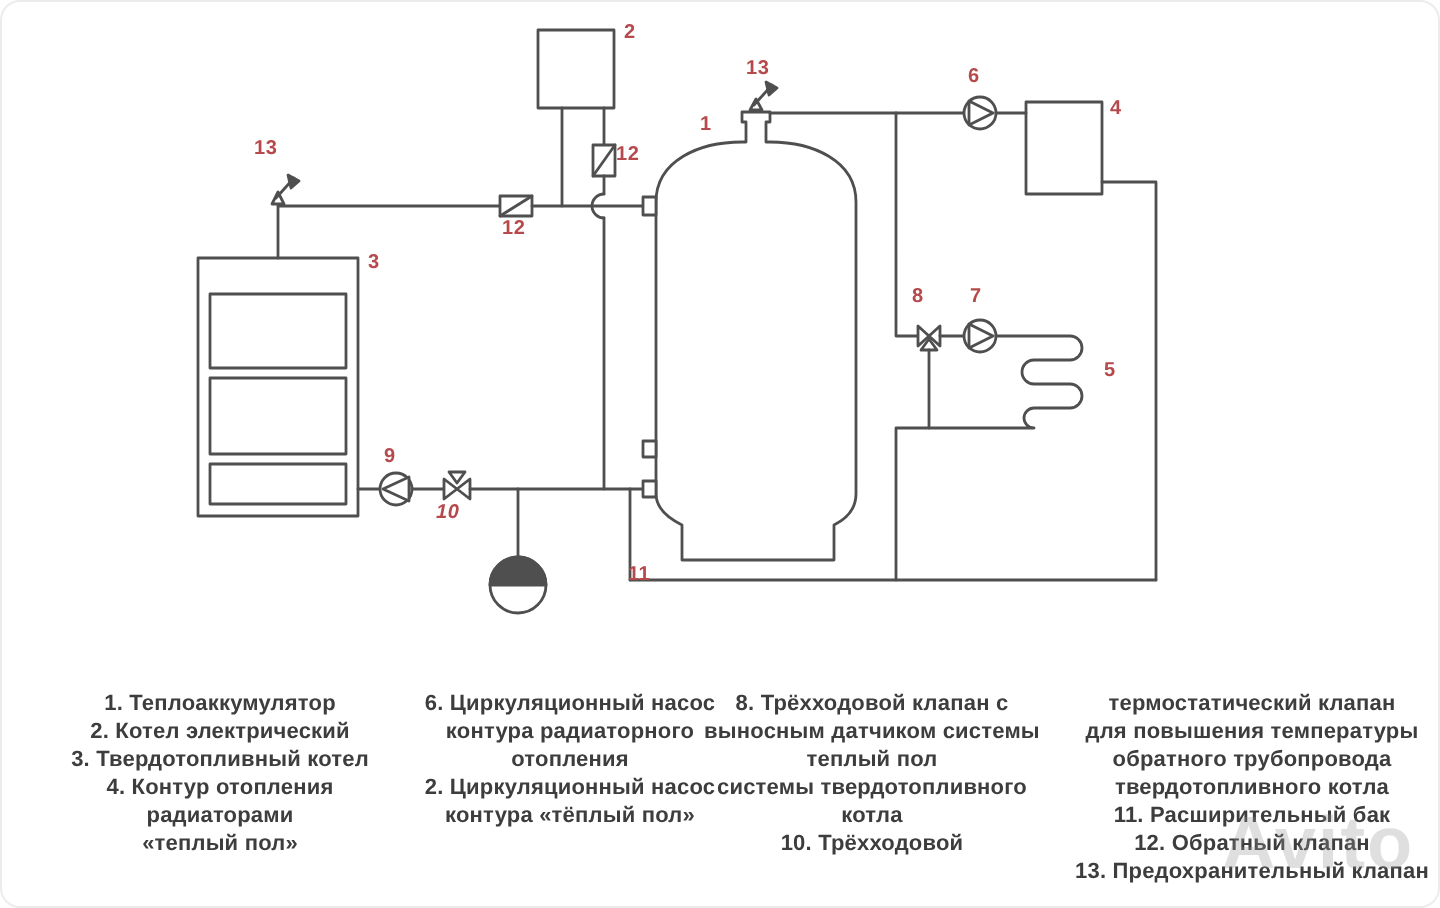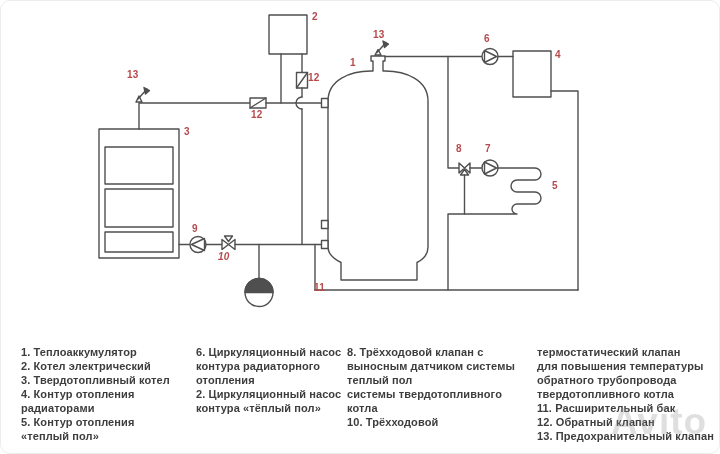--- a/index.html
+++ b/index.html
@@ -10,21 +10,21 @@
   }
   #diagram-svg{position:absolute;left:0;top:0;}
   .num{
     position:absolute;font-size:10px;font-weight:600;color:#b5494b;
     letter-spacing:0.3px;white-space:nowrap;
   }
   #legend{position:absolute;left:0;top:344px;width:720px;height:104px;}
   .legend-col{position:absolute;top:0;width:178px;}
   .legend-col p{
     margin:0;font-size:11px;line-height:14px;font-weight:600;color:#3d3d3d;
-    white-space:nowrap;letter-spacing:0.1px;
+    white-space:nowrap;letter-spacing:0.1px;text-align:center;
   }
   .col-0{left:20px}.col-1{left:195px}.col-2{left:346px}.col-3{left:536px}
   #watermark{
     position:absolute;left:610px;top:400px;font-size:37px;font-weight:700;
     color:rgba(150,150,150,0.30);letter-spacing:1px;pointer-events:none;
   }
 </style>
 </head>
 <body>
 
@@ -160,21 +160,20 @@
       <span class="num" style="left: 273px; top: 281px; padding-left: 40px;">11</span>
     </div>
 
   <div id="legend">
       <div class="legend-col col-0">
         <p>1. Теплоаккумулятор</p>
         <p>2. Котел электрический</p>
         <p>3. Твердотопливный котел</p>
         <p>4. Контур отопления</p>
         <p>радиаторами</p>
-        <p>5. Контур отопления</p>
         <p>«теплый пол»</p>
       </div>
       <div class="legend-col col-1">
         <p>6. Циркуляционный насос</p>
         <p>контура радиаторного</p>
         <p>отопления</p>
         <p>2. Циркуляционный насос</p>
         <p>контура «тёплый пол»</p>
       </div>
       <div class="legend-col col-2">

